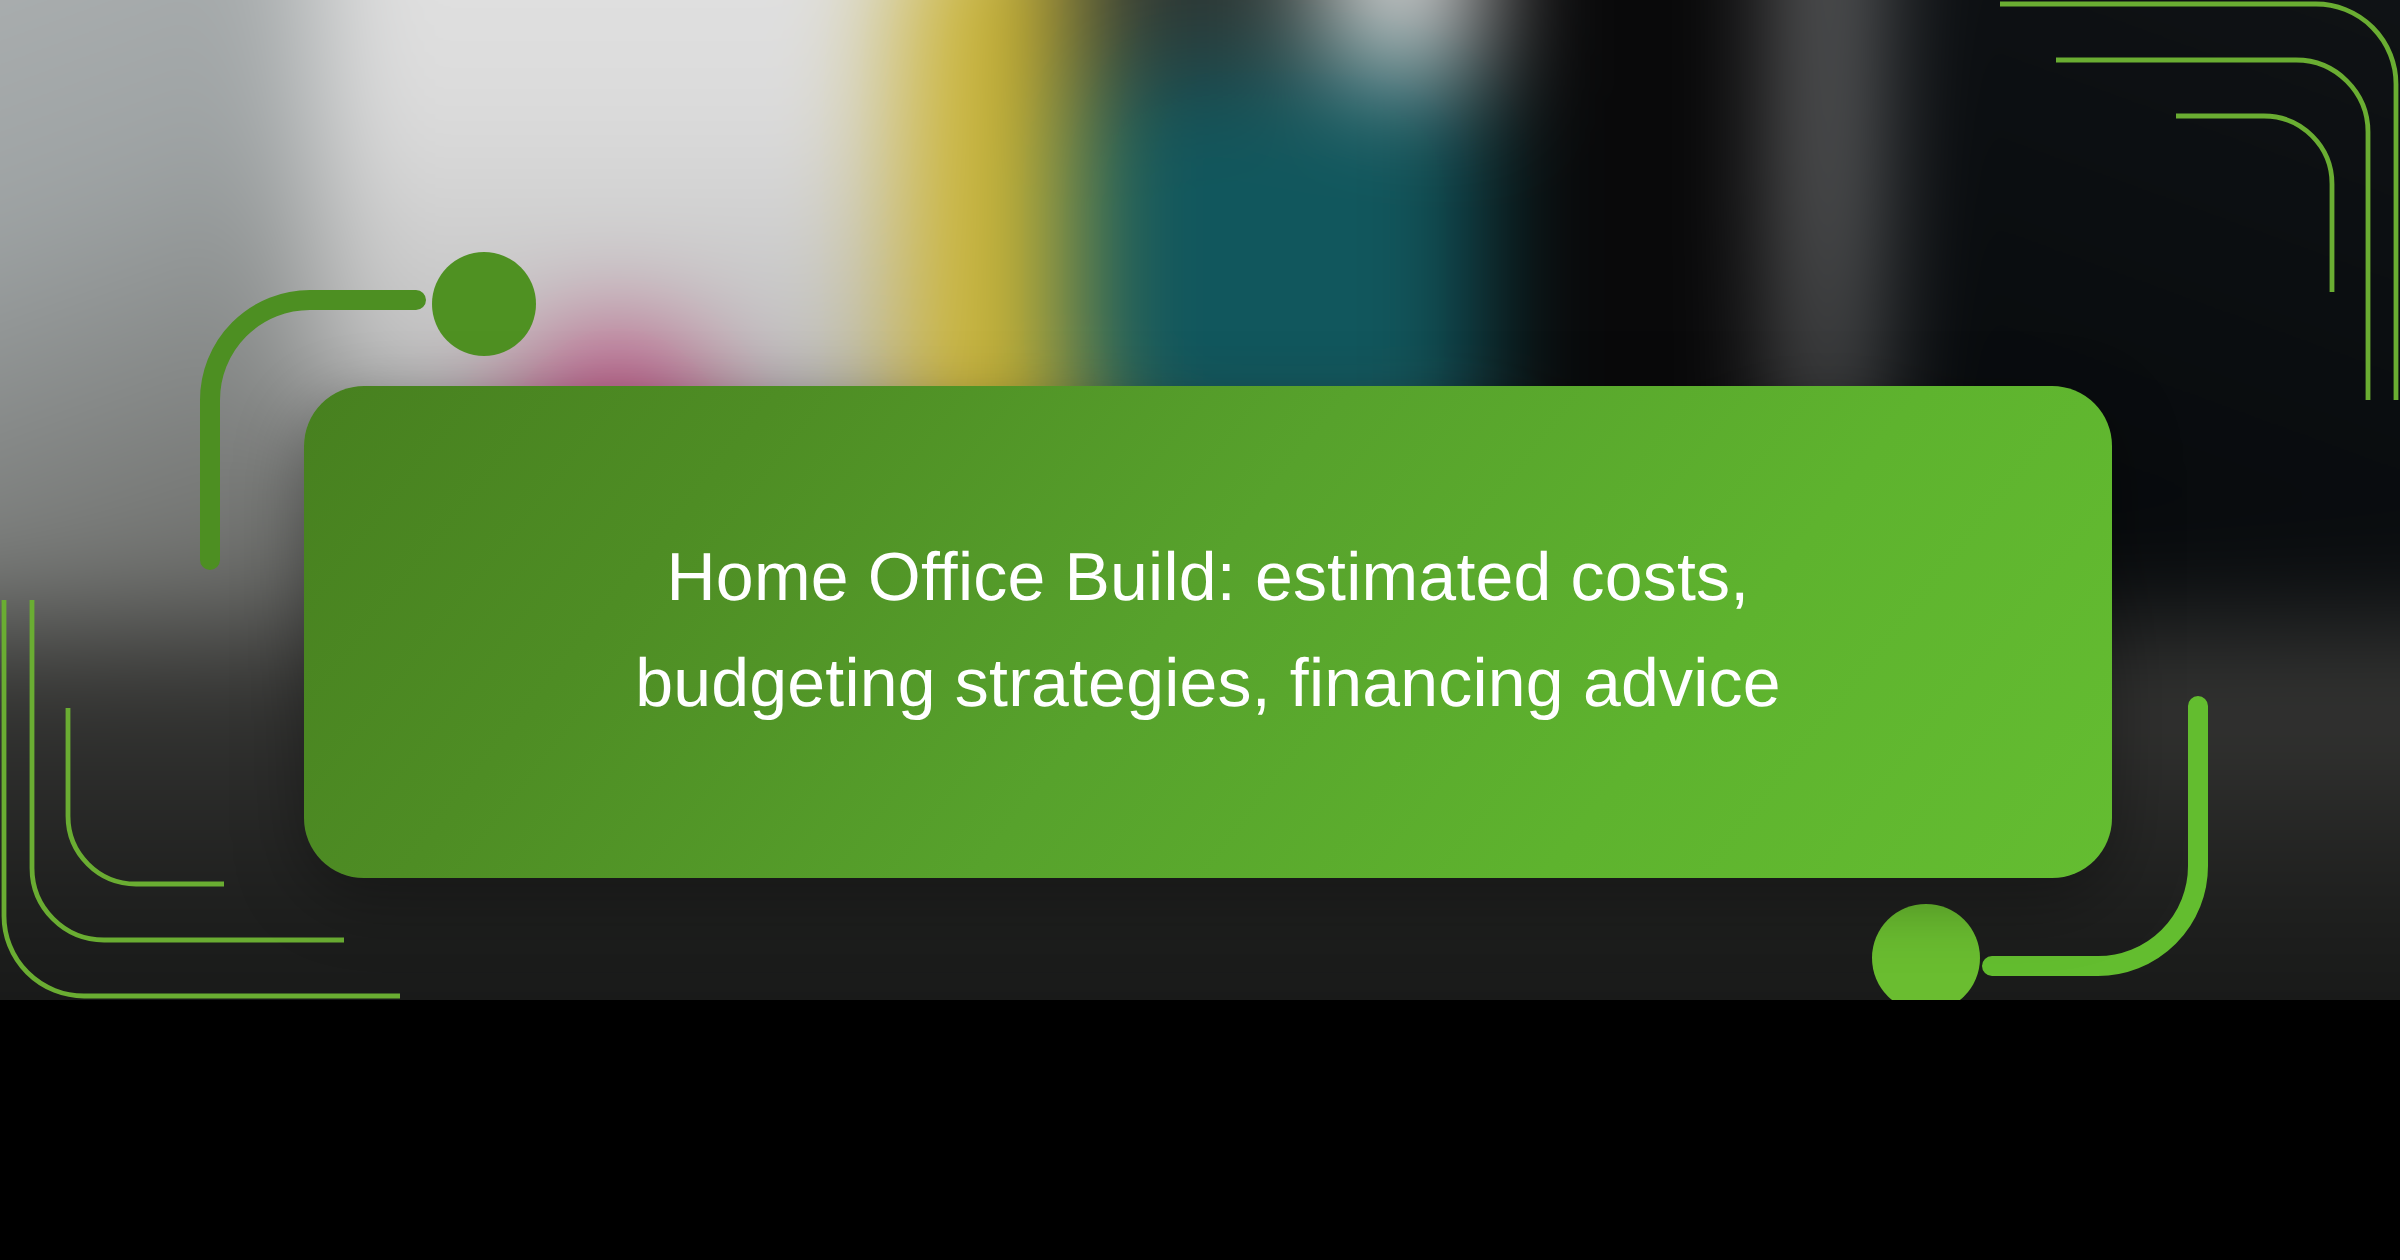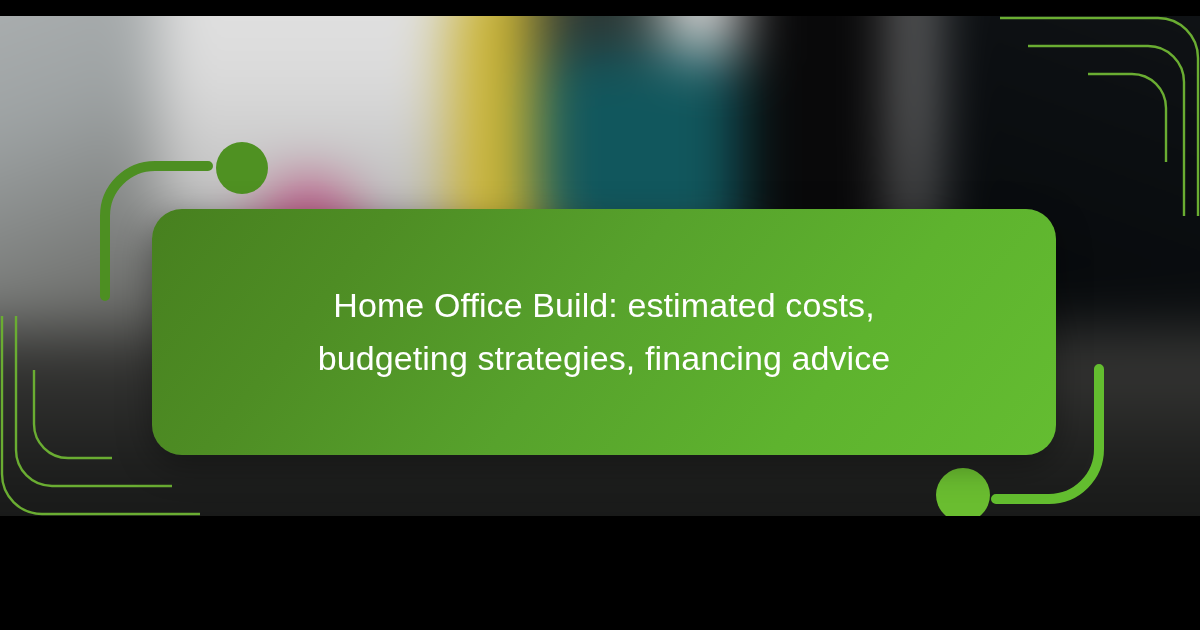--- a/index.html
+++ b/index.html
@@ -7,21 +7,20 @@
     width:1200px; height:630px;
     background:#000;
     font-family:"Liberation Sans", sans-serif;
     overflow:hidden;
   }
   #stage {
     position:relative;
     width:1200px; height:500px;
     background:#0b0b0b;
     overflow:hidden;
-    margin-top:16px;
   }
 
   
   #photo {
     position:absolute; inset:-60px;
     filter: blur(26px) saturate(1.05);
     transform: scale(1.08);
   }
   .blob { position:absolute; border-radius:50%; }
 

